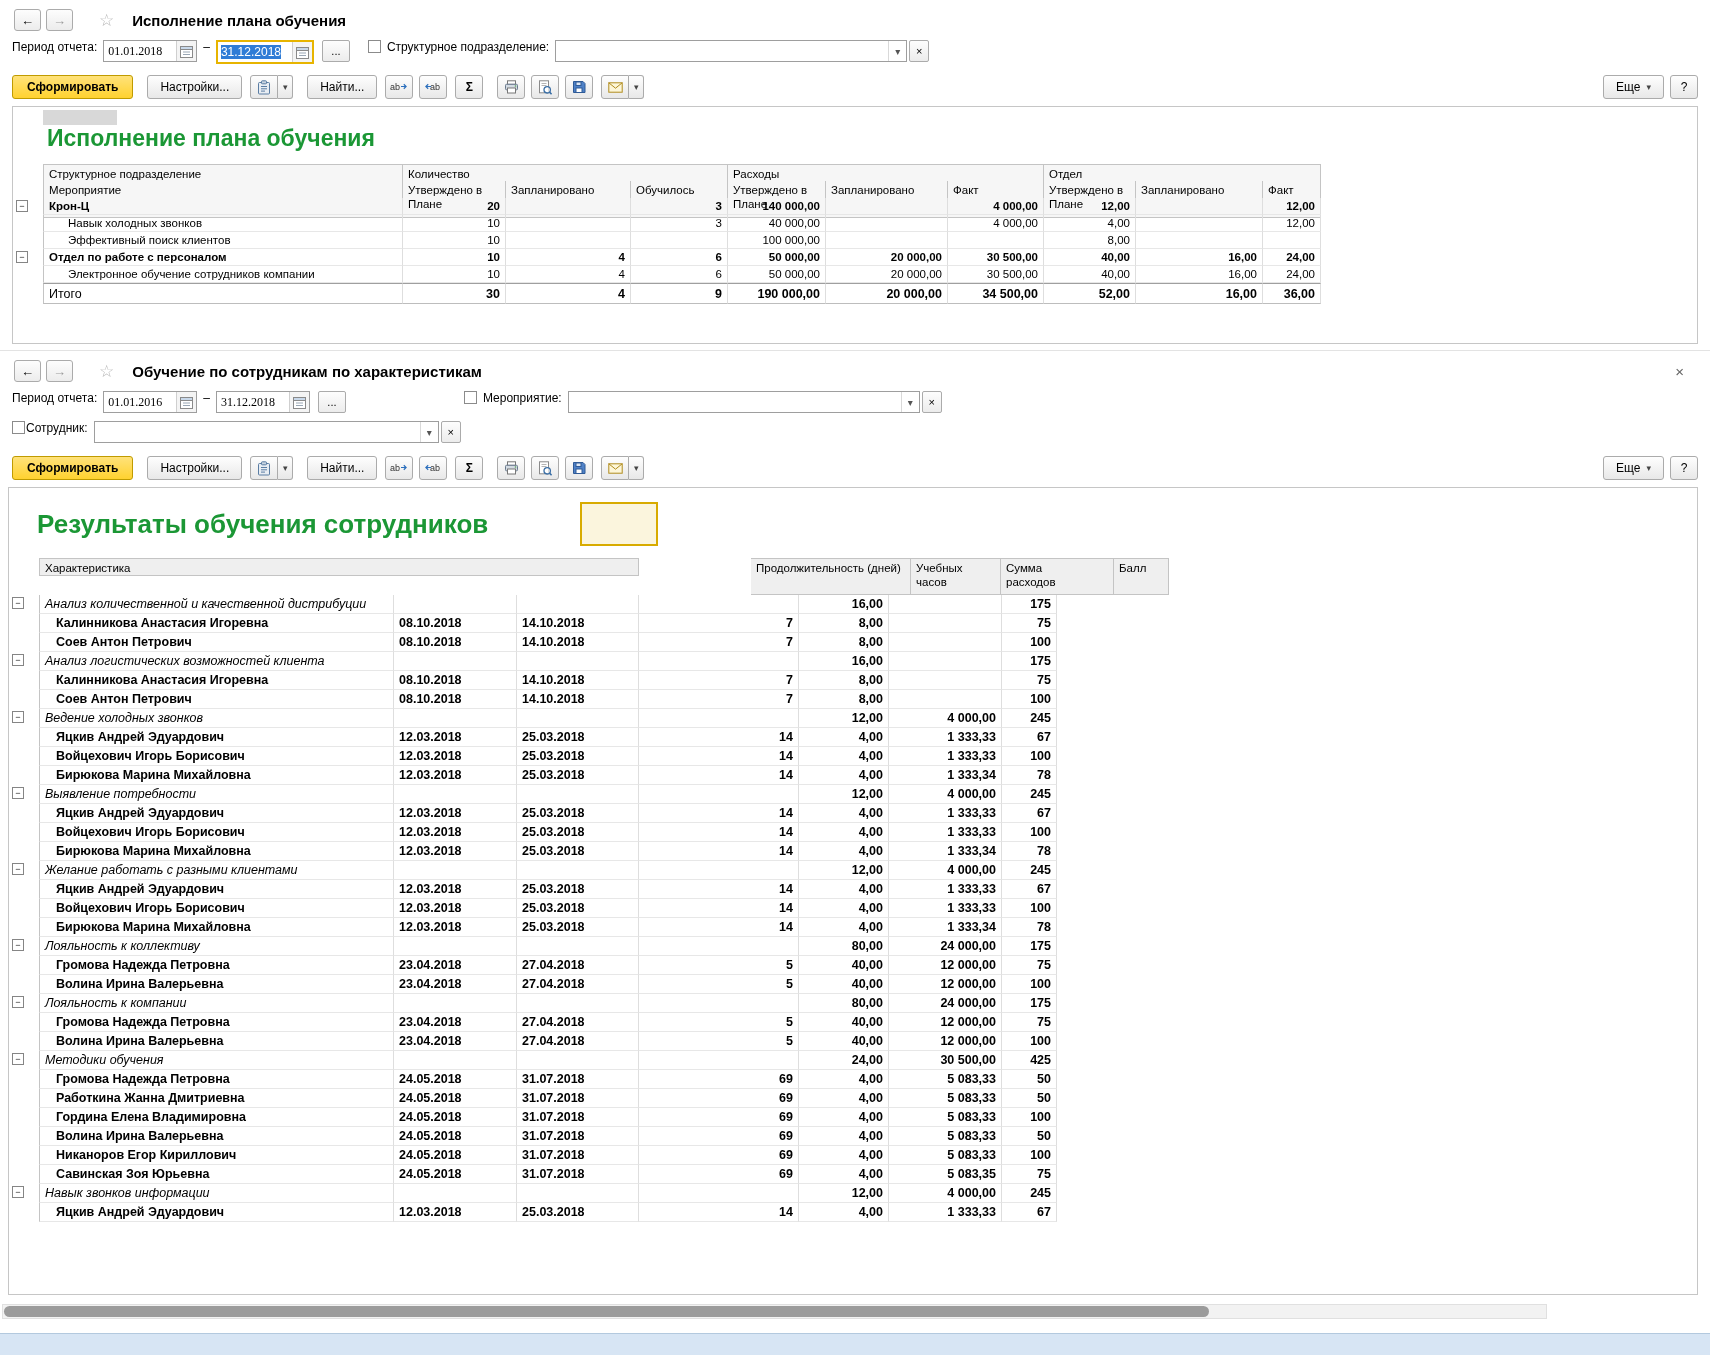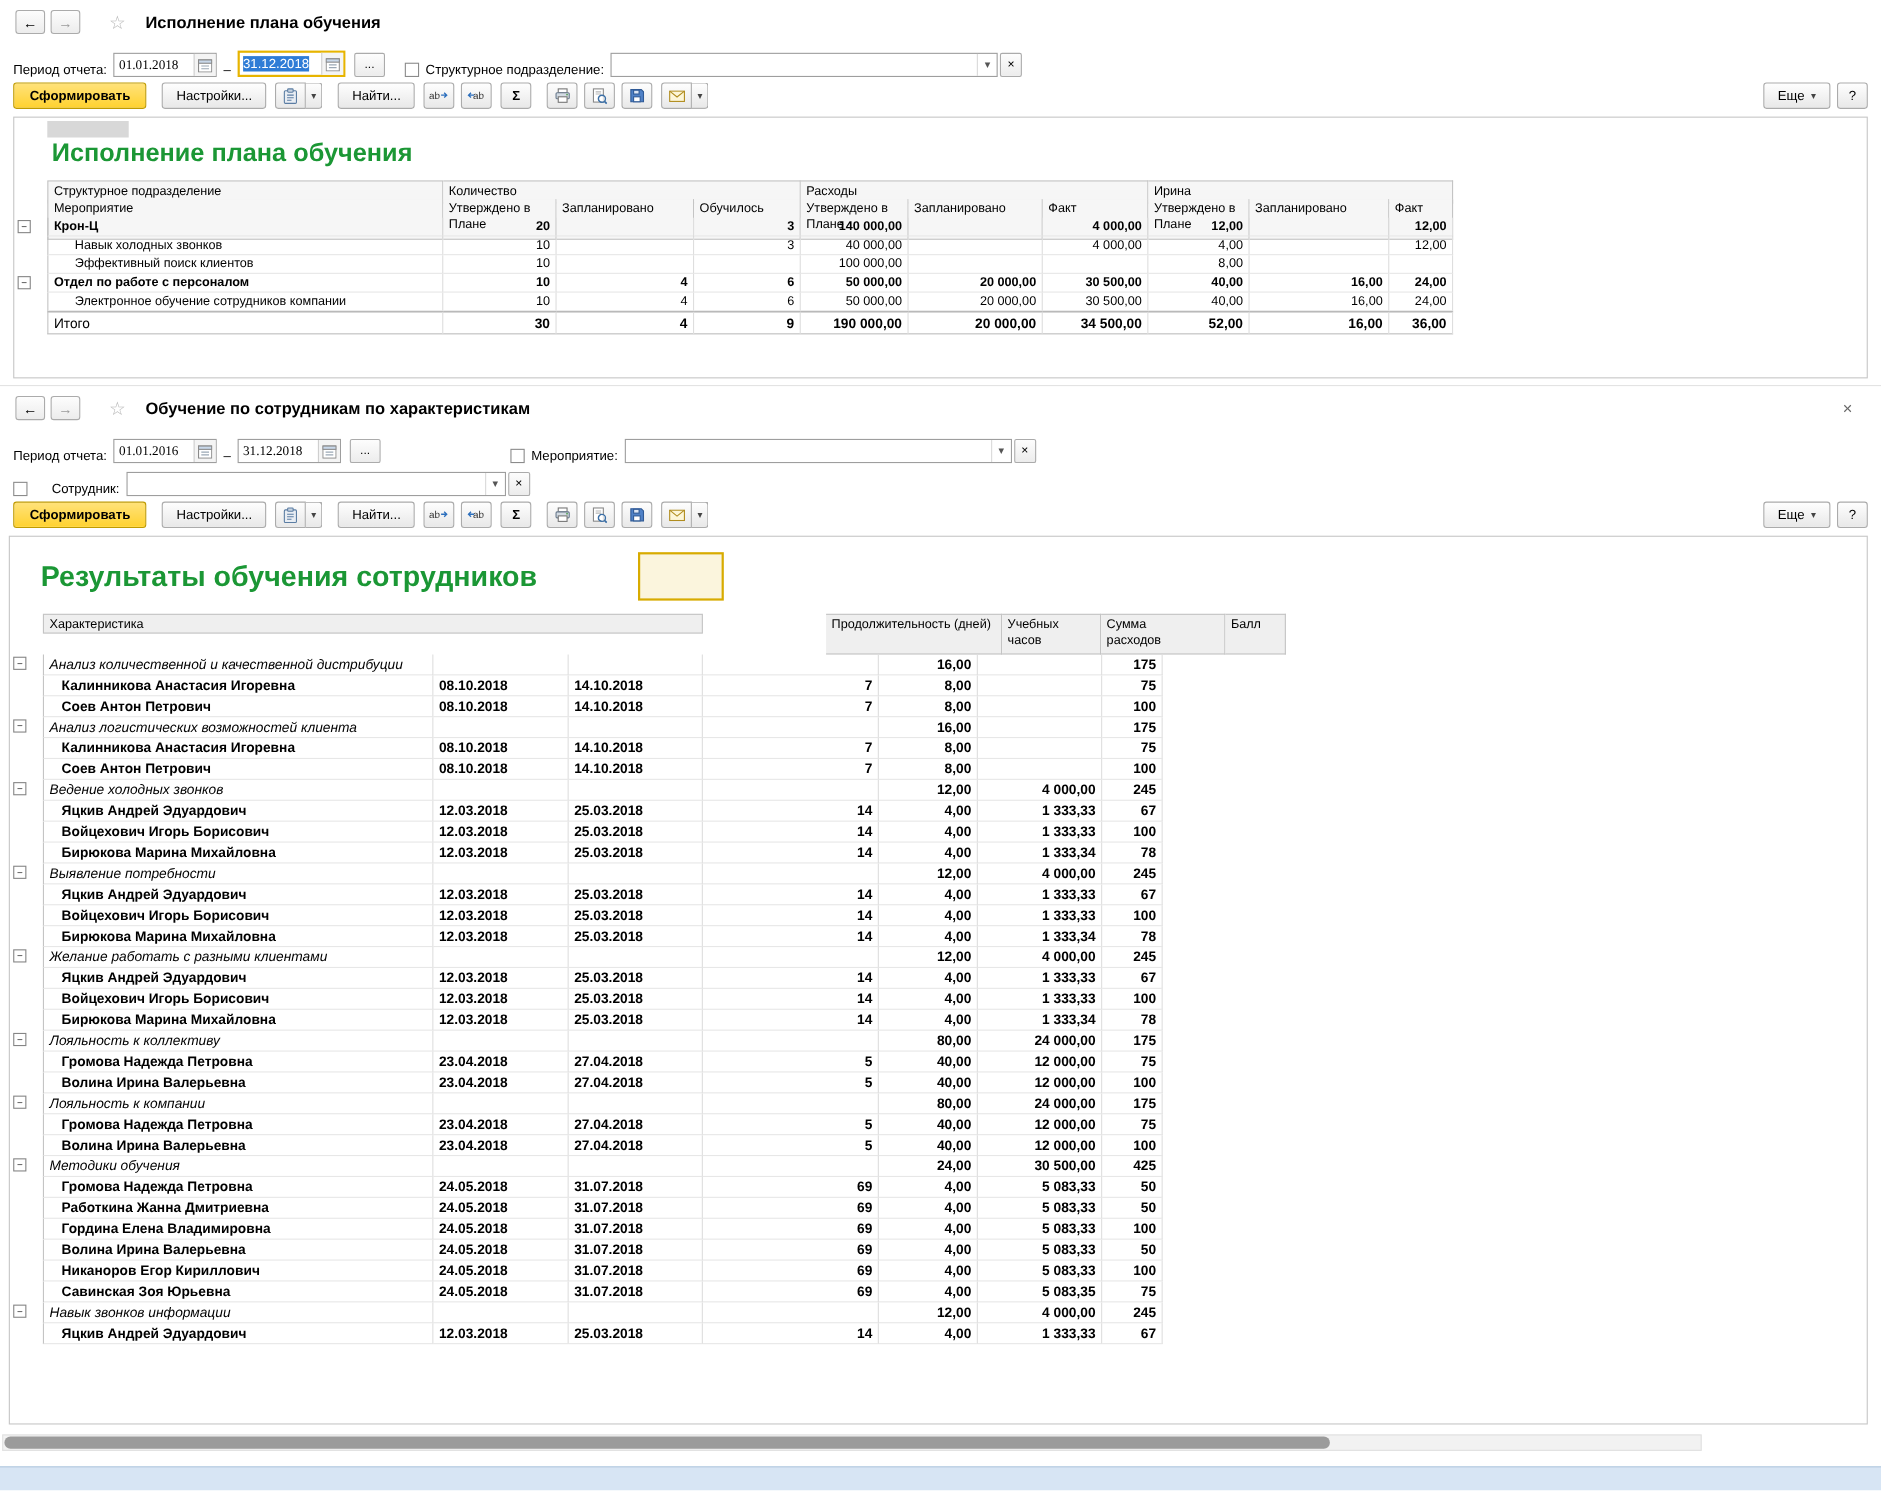--- a/index.html
+++ b/index.html
@@ -7,21 +7,21 @@
   body{font-family:"Liberation Sans",sans-serif;font-size:12px;color:#000;background:#fff;position:relative;overflow:hidden}
 
   .p-header{height:40px;display:flex;align-items:center;padding:0 14px}
   .nav-btn{width:27px;height:22px;border:1px solid #ababab;border-radius:3px;background:linear-gradient(#fdfdfd,#ececec);font-size:13px;display:flex;align-items:center;justify-content:center;cursor:pointer}
   .nav-btn + .nav-btn{margin-left:5px}
   .nav-btn.fwd{color:#9b9b9b}
   .star{margin-left:26px;font-size:17px;color:#b8b8b8}
   .p-title{margin-left:18px;font-size:15px;font-weight:700}
   .panel-close{margin-left:auto;margin-right:12px;font-size:15px;color:#666;cursor:pointer}
 
-  .f-row{height:30px;display:flex;align-items:flex-end;padding:0 12px}
+  .f-row{height:30px;display:flex;align-items:flex-start;padding:0 12px}
   .lbl{margin-right:6px;white-space:nowrap}
   .dinput{display:inline-flex;align-items:center;height:22px;border:1px solid #9e9e9e;background:#fff}
   .dinput .dval{width:72px;padding:0 4px;font-size:12px;border:0;outline:0;font-family:Liberation Serif, serif;background:transparent}
   .dinput.focus{border:2px solid #e7b400;height:24px}
   .selspan{display:flex;align-items:center;width:74px;padding:0 3px}
   .seltext{background:#2f7cd6;color:#fff}
   .calbtn{width:20px;height:100%;display:flex;align-items:center;justify-content:center;border-left:1px solid #cfcfcf;background:#f4f4f4;cursor:pointer}
   .dash{margin:0 6px}
   .sqbtn{height:22px;border:1px solid #ababab;border-radius:2px;background:linear-gradient(#fdfdfd,#ececec);font-size:11px;display:flex;align-items:center;justify-content:center;cursor:pointer;font-family:inherit}
   .dots{width:28px;margin-left:8px}
@@ -215,21 +215,21 @@
 
   <div class="report" id="report1">
     <div class="corner"></div>
     <div class="rtitle">Исполнение плана обучения</div>
     <div id="t1">
       <div class="trow hr1">
         <div class="gut"></div>
         <div class="hc first t1w0">Структурное подразделение</div>
         <div class="hc t1g1">Количество</div>
         <div class="hc t1g2">Расходы</div>
-        <div class="hc t1g3">Ирина</div>
+        <div class="hc t1g3">Отдел</div>
       </div>
       <div class="trow hr2">
         <div class="gut"></div>
         <div class="hc first t1w0">Мероприятие</div>
         <div class="hc t1w1">Утверждено в Плане</div>
         <div class="hc t1w2">Запланировано</div>
         <div class="hc t1w3">Обучилось</div>
         <div class="hc t1w4">Утверждено в Плане</div>
         <div class="hc t1w5">Запланировано</div>
         <div class="hc t1w6">Факт</div>
@@ -368,21 +368,21 @@
     <span class="lbl" style="margin-left:6px">Мероприятие:</span>
     <div class="combo" style="width:352px">
       <div class="ctext"></div>
       <div class="carrow">▾</div>
     </div>
     <button class="sqbtn clearbtn">×</button>
   </div>
 
   <div class="f-row">
     <span class="cb"></span>
-    <span class="lbl" style="margin-left:22px">Сотрудник:</span>
+    <span class="lbl" style="margin-left:1px">Сотрудник:</span>
     <div class="combo" style="width:345px">
       <div class="ctext"></div>
       <div class="carrow">▾</div>
     </div>
     <button class="sqbtn clearbtn">×</button>
   </div>
 
   <div class="tb-row">
     <button class="btn primary">Сформировать</button>
     <button class="btn gap14">Настройки...</button>

